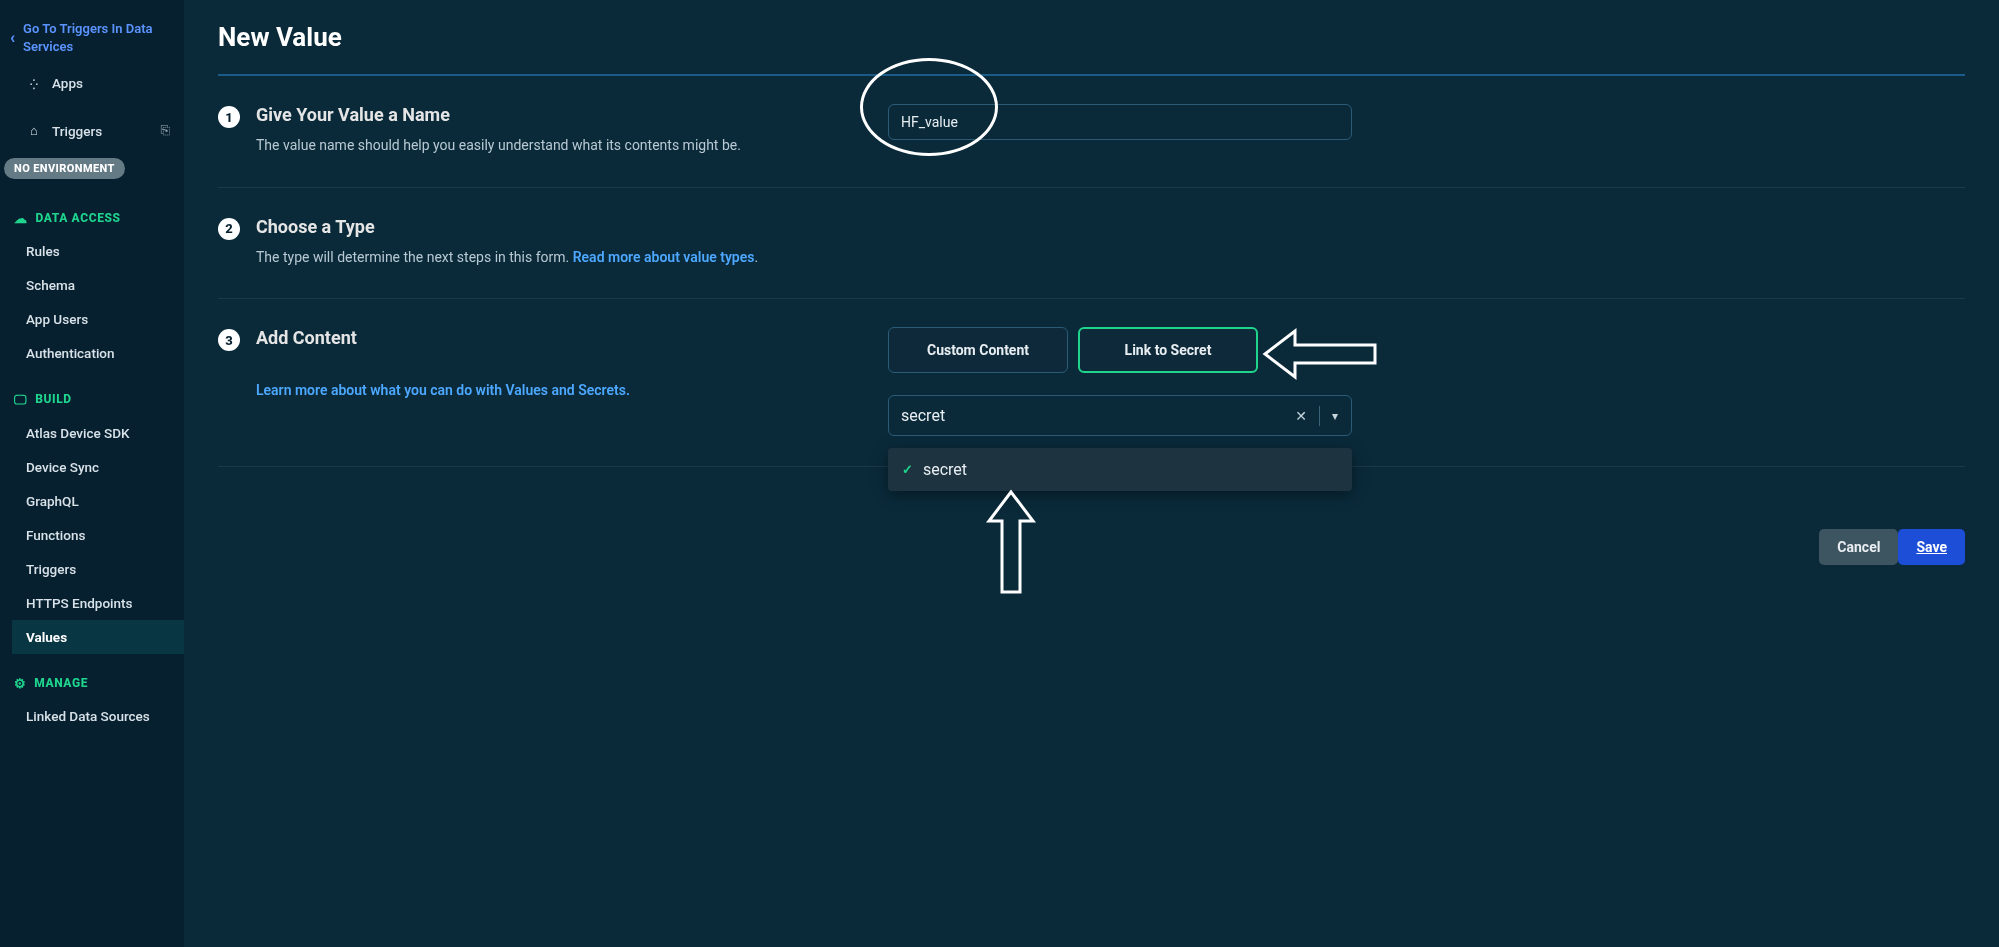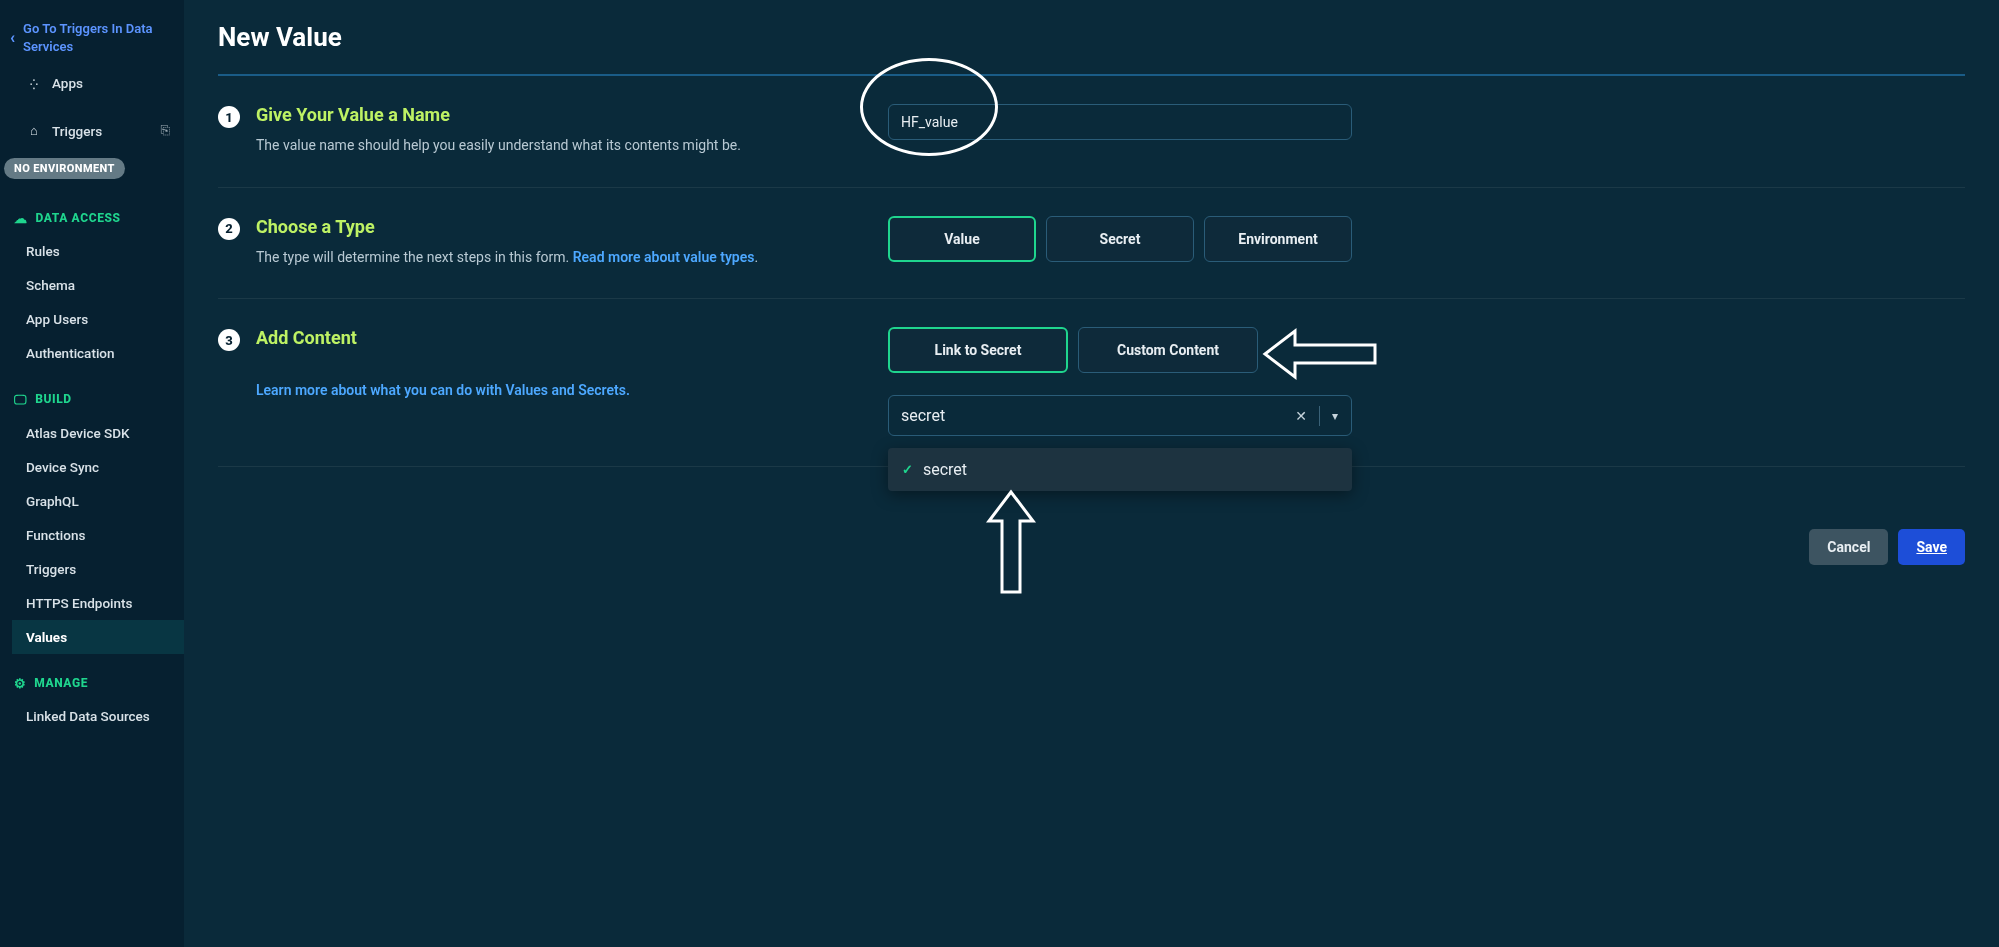--- a/index.html
+++ b/index.html
@@ -22,21 +22,21 @@
 .main { flex: 1; padding: 22px 34px; overflow-y: auto; position: relative; }
 .page-title { font-size: 26px; font-weight: 700; color: #fff; margin-bottom: 22px; }
 .divider-top { height: 2px; background: linear-gradient(to right, #1a5c87, #1a5c87); margin-bottom: 0; }
 
 .section-row { display: flex; padding: 28px 0 30px 0; border-bottom: 1px solid rgba(255,255,255,0.07); gap: 40px; align-items: flex-start; }
 .section-row:last-of-type { border-bottom: none; }
 .section-left { flex: 1; display: flex; gap: 16px; min-width: 0; max-width: 630px; }
 .section-right { width: 464px; flex-shrink: 0; position: relative; }
 
 .step-circle { width: 22px; height: 22px; border-radius: 50%; background: #fff; color: #062030; font-size: 13px; font-weight: 800; display: flex; align-items: center; justify-content: center; flex-shrink: 0; margin-top: 2px; }
-.step-body h2 { font-size: 18px; font-weight: 700; color: #bef264; margin-bottom: 10px; }
+.step-body h2 { font-size: 18px; font-weight: 700; color: #e5e5e5; margin-bottom: 10px; }
 .step-body p { font-size: 14px; color: #b8c9d3; line-height: 1.55; }
 .step-body a { color: #4da8ff; text-decoration: none; font-weight: 600; }
 
 .text-input { width: 100%; background: #0a2a3a; border: 1px solid #2a5c78; border-radius: 6px; padding: 9px 12px; color: #e8eef2; font-size: 14px; }
 
 .type-buttons { display: flex; gap: 10px; }
 .type-btn { flex: 1; background: #0e2a3a; border: 1px solid #2a5c78; border-radius: 6px; padding: 14px 10px; color: #e8eef2; font-size: 14px; font-weight: 700; text-align: center; cursor: pointer; }
 .type-btn.selected { border: 2px solid #1fd58e; padding: 13px 9px; }
 
 .content-buttons { display: flex; gap: 10px; margin-bottom: 22px; }
@@ -47,21 +47,21 @@
 .select-input { width: 100%; background: #0a2a3a; border: 1px solid #2a5c78; border-radius: 6px; padding: 10px 70px 10px 12px; color: #e8eef2; font-size: 16px; }
 .select-controls { position: absolute; right: 8px; top: 50%; transform: translateY(-50%); display: flex; align-items: center; gap: 6px; }
 .select-x { font-size: 14px; color: #c6d4dc; cursor: pointer; padding: 4px 6px; }
 .select-divider { width: 1px; height: 20px; background: #3a6278; }
 .select-chevron { font-size: 12px; color: #c6d4dc; cursor: pointer; padding: 4px 6px; }
 
 .dropdown { position: absolute; left: 0; right: 0; top: 100%; margin-top: 12px; background: #1d3340; border-radius: 4px; box-shadow: 0 4px 16px rgba(0,0,0,0.4); }
 .dropdown-item { display: flex; align-items: center; gap: 10px; padding: 12px 14px; cursor: pointer; font-size: 16px; color: #e8eef2; }
 .dropdown-check { color: #1fd58e; font-size: 13px; font-weight: 900; }
 
-.footer-actions { display: flex; justify-content: flex-end; gap: 10px; margin-top: 62px; }
+.footer-actions { display: flex; justify-content: flex-end; margin-top: 62px; }
 .btn { border: none; border-radius: 5px; padding: 10px 18px; font-size: 14px; font-weight: 700; cursor: pointer; }
 .btn-cancel { background: #3d5461; color: #e8eef2; }
 .btn-save { background: #1d4ed8; color: #fff; text-decoration: underline; }
 
 
 .anno-ellipse { position: absolute; border: 3px solid #fff; border-radius: 50%; pointer-events: none; }
 .anno-arrow { position: absolute; pointer-events: none; }
 .anno-arrow svg { display: block; }
 
 
@@ -170,44 +170,37 @@
     <div class="section-row">
       <div class="section-left">
         <div class="step-circle">2</div>
         <div class="step-body">
           <h2>Choose a Type</h2>
           <p>
             <span>The type will determine the next steps in this form. </span><a href="#">Read more about value types</a><span>.</span>
           </p>
         </div>
       </div>
-      <div class="section-right">
-        <div class="type-buttons">
-          <div class="type-btn selected">Value</div>
-          <div class="type-btn">Secret</div>
-          <div class="type-btn">Environment</div>
-        </div>
-      </div>
     </div>
 
     <div class="section-row" style="border-bottom:1px solid rgba(255,255,255,0.07);">
       <div class="section-left">
         <div class="step-circle">3</div>
         <div class="step-body">
           <h2>Add Content</h2>
           <p>
             <br>
             <a href="#">Learn more about what you can do with Values and Secrets.</a>
           </p>
         </div>
       </div>
       <div class="section-right" style="position:relative;">
         <div class="content-buttons">
+          <div class="content-btn">Custom Content</div>
           <div class="content-btn selected">Link to Secret</div>
-          <div class="content-btn">Custom Content</div>
         </div>
 
         <div class="anno-arrow" style="left:372px; top:-6px;">
           <svg width="120" height="66">
               <g fill="none" stroke="#fff" stroke-width="3">
             <path d="M5 33 L35 10 L35 24 L115 24 L115 42 L35 42 L35 56 Z"></path>
           </g>
             </svg>
         </div>
 

